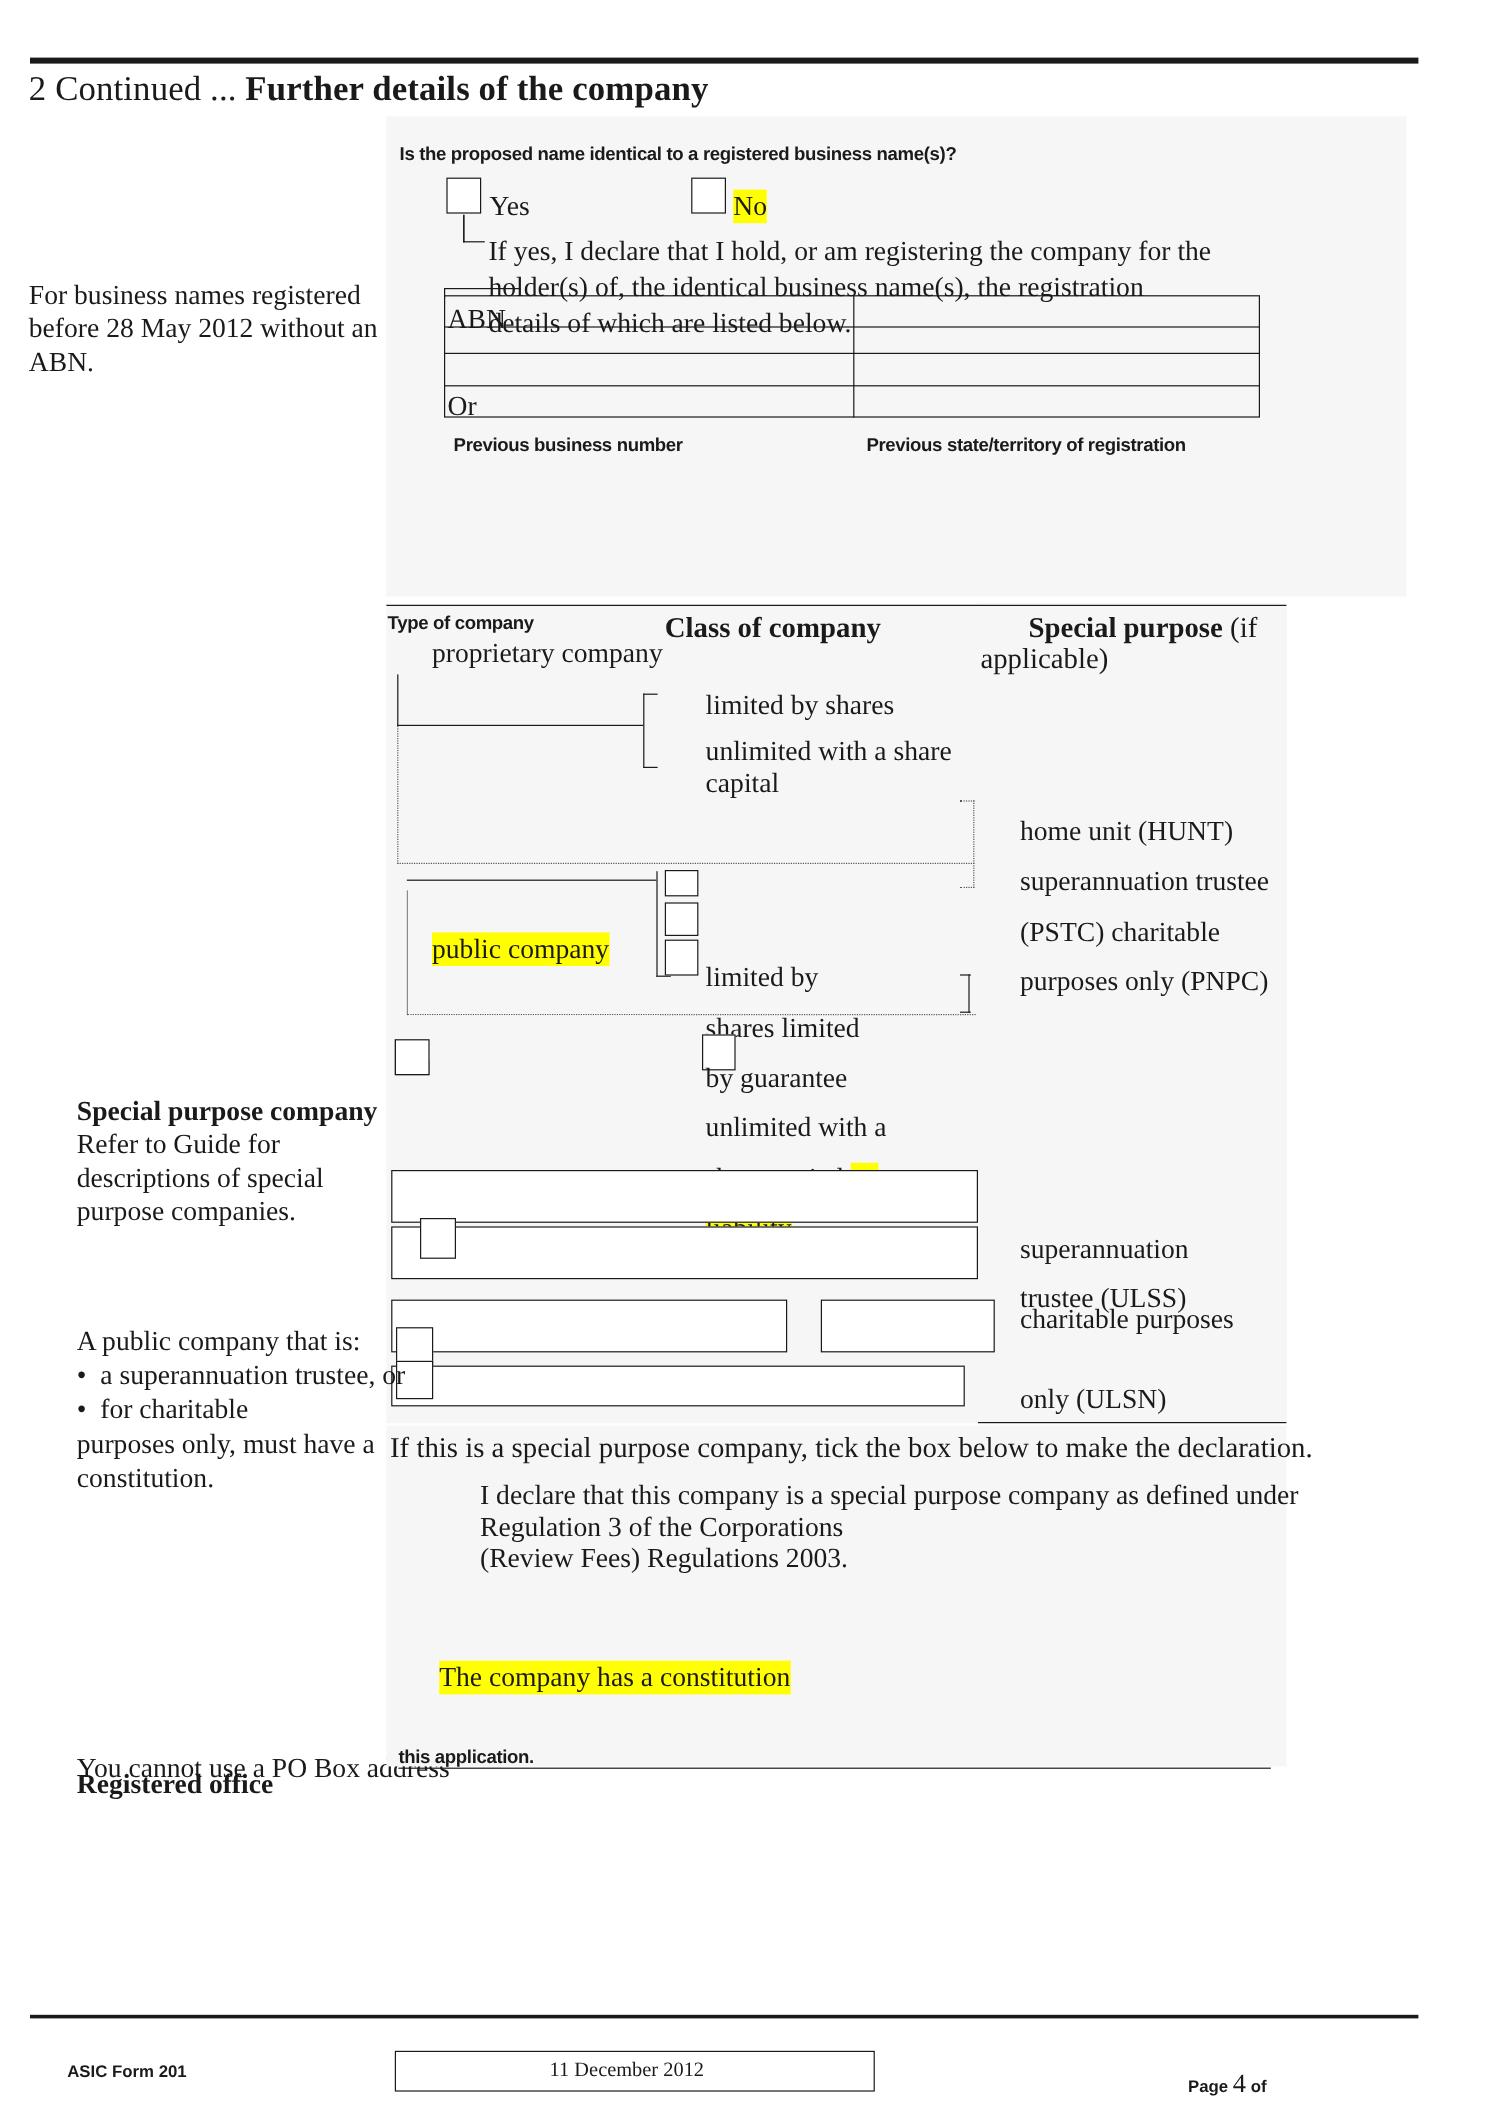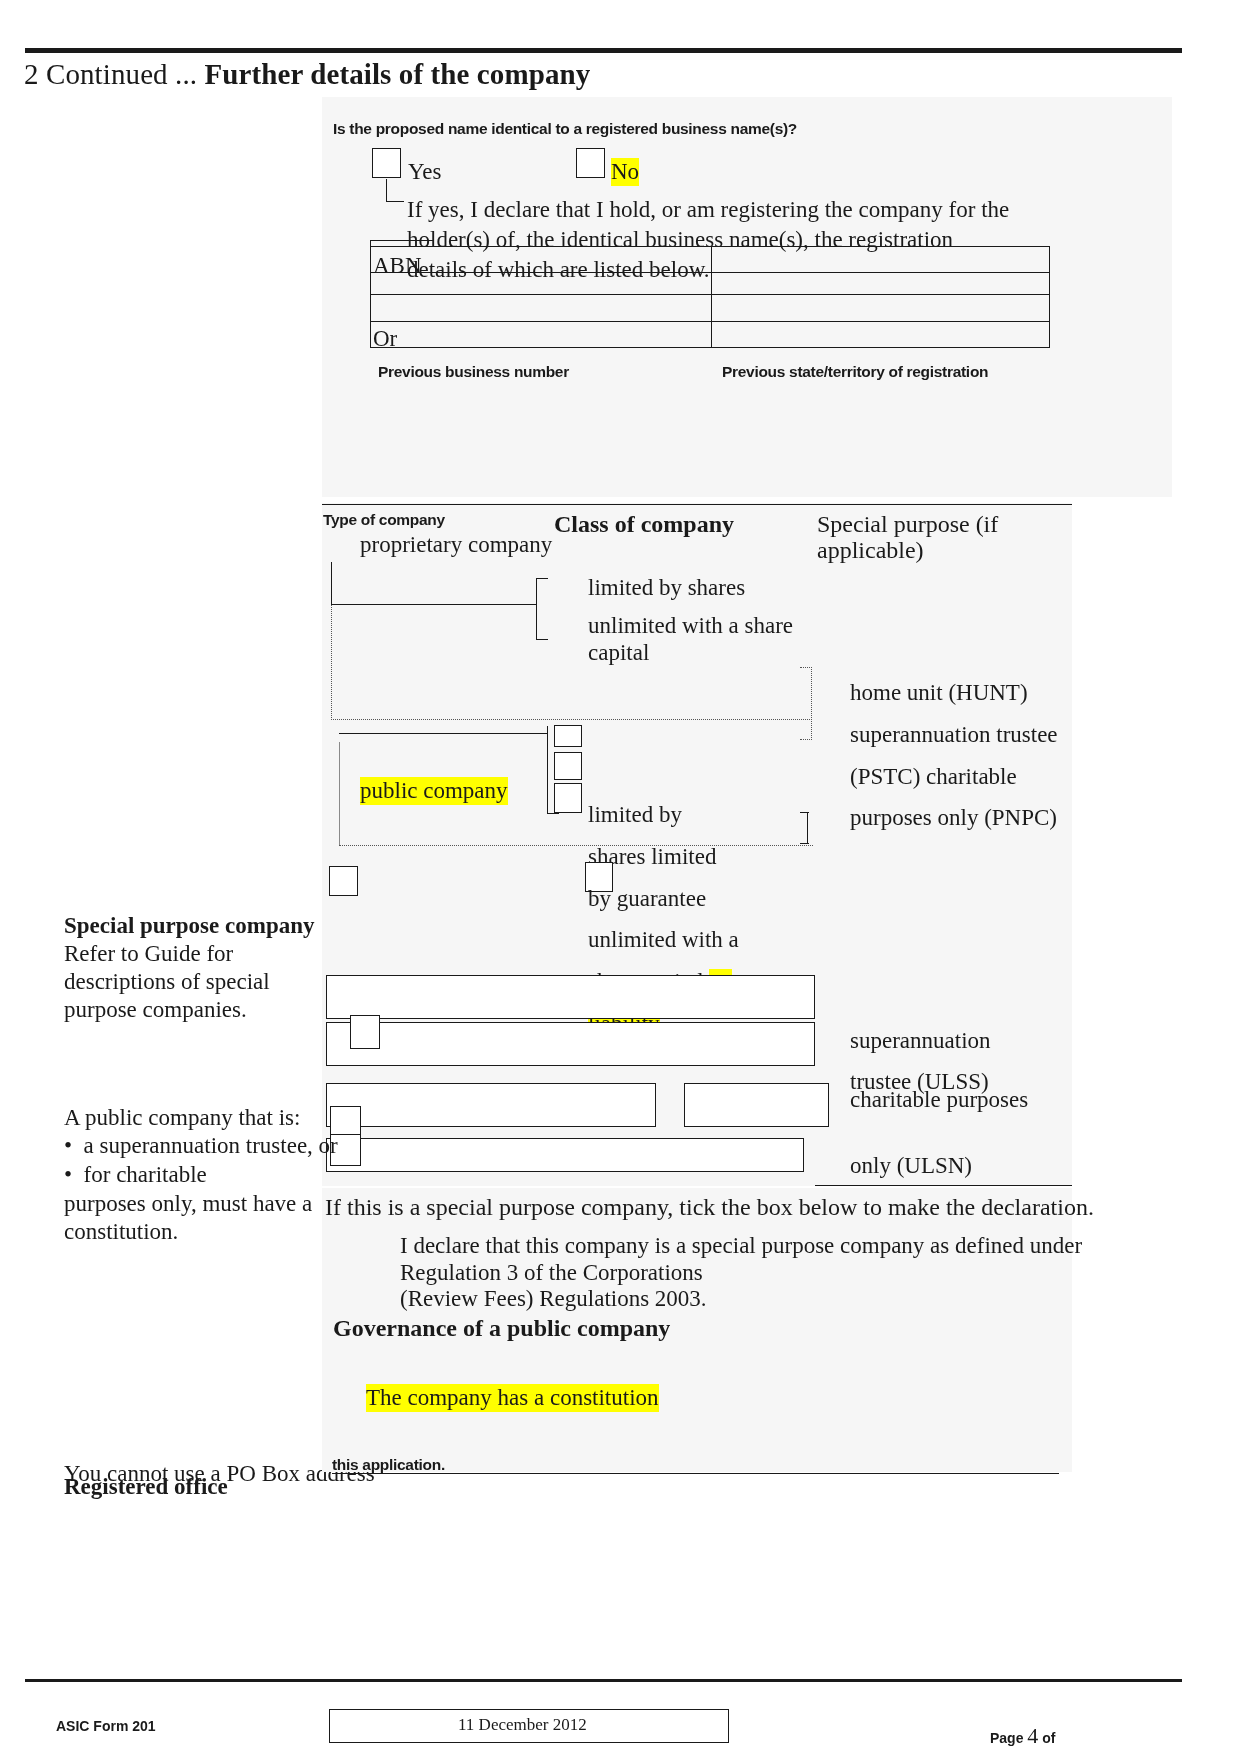--- a/index.html
+++ b/index.html
@@ -118,20 +118,21 @@
 
   <div class="top-rule"></div>
   <div class="section-head">
     <span class="num">2</span>
     <span class="num">Continued ...</span>
     <span class="bold">Further details of the company</span>
   </div>
 
   <div class="panel" style="left:322px; top:97px; width:850px; height:400px;"></div>
 
+  <div class="txt serif body23" style="left:24px; top:232px; width:300px;">For business names registered before 28 May 2012 without an ABN.</div>
 
   <div class="txt sans-b" style="left:333px; top:120px; white-space:nowrap;text-align:right;">Is the proposed name identical to a registered business name(s)?</div>
 
   <div class="cbox" style="left:372px; top:148px; width:29px; height:30px;"></div>
   <div class="txt serif body23" style="left:408px; top:158px;">Yes</div>
 
   <div class="hline" style="left:386px; top:179px; width:1px; height:23px;"></div>
   <div class="vline" style="left:386px; top:179px; height:23px;"></div>
   <div class="hline" style="left:386px; top:201px; width:18px;"></div>
 
@@ -157,21 +158,21 @@
 
   <div class="panel" style="left:322px; top:503px; width:750px; height:683px;"></div>
   <div class="panel" style="left:815px; top:503px; width:257px; height:683px;"></div>
 
   <div class="hline" style="left:322px; top:504px; width:750px;"></div>
   <div class="hline" style="left:815px; top:1185px; width:257px;"></div>
 
   <div class="txt sans-b" style="left:323px; top:511px;">Type of company</div>
   <div class="txt serif" style="left:554px; top:511px; font-size:24px; font-weight:bold;">Class of company</div>
   <div class="txt serif" style="left:817px; top:511px; width:250px; font-size:24px; line-height:26px;">
-    <span style="font-weight:normal;">Special purpose</span>
+    <span style="font-weight:bold;margin-left:40px;">Special purpose</span>
     <span>(if applicable)</span>
   </div>
 
   <div class="txt serif body23" style="left:360px; top:531px;">proprietary company</div>
 
   <div class="vline" style="left:331px; top:562px; height:43px;"></div>
   <div class="hline" style="left:331px; top:604px; width:205px;"></div>
 
   <div class="vline" style="left:536px; top:578px; height:62px;"></div>
   <div class="hline" style="left:536px; top:578px; width:12px;"></div>
@@ -251,21 +252,20 @@
   <div class="txt serif body23" style="left:64px; top:1460px; width:330px;">You cannot use a PO Box address</div>
 
   <div class="panel" style="left:322px; top:1188px; width:750px; height:284px;"></div>
 
   <div class="txt serif" style="left:325px; top:1194px; font-size:24px;">If this is a special purpose company, tick the box below to make the declaration.</div>
 
   <div class="txt serif body23" style="left:400px; top:1232px;">I declare that this company is a special purpose company as defined under</div>
   <div class="txt serif body23" style="left:400px; top:1259px;">Regulation 3 of the Corporations</div>
   <div class="txt serif body23" style="left:400px; top:1285px;">(Review Fees) Regulations 2003.</div>
 
-  <div class="txt serif" style="left:333px; top:1315px; font-size:24px; font-weight:bold;">Governance of a public company</div>
 
   <div class="txt serif body23 hl" style="left:366px; top:1384px;">The company has a constitution</div>
 
   <div class="txt sans-b" style="left:332px; top:1456px;">this application.</div>
 
   <div class="hline" style="left:332px; top:1473px; width:727px;"></div>
 
   <div class="foot-rule"></div>
   <div class="foot-label" style="left:56px; top:1718px;">ASIC Form 201</div>
 

